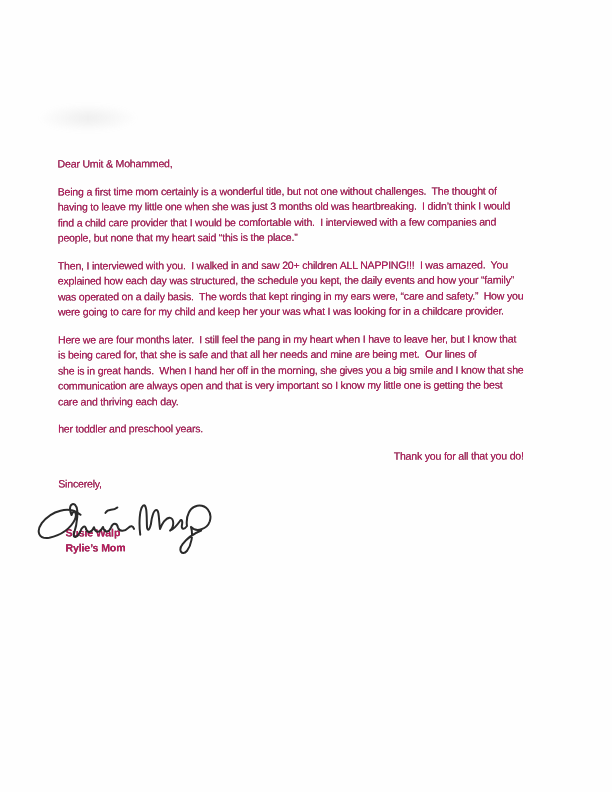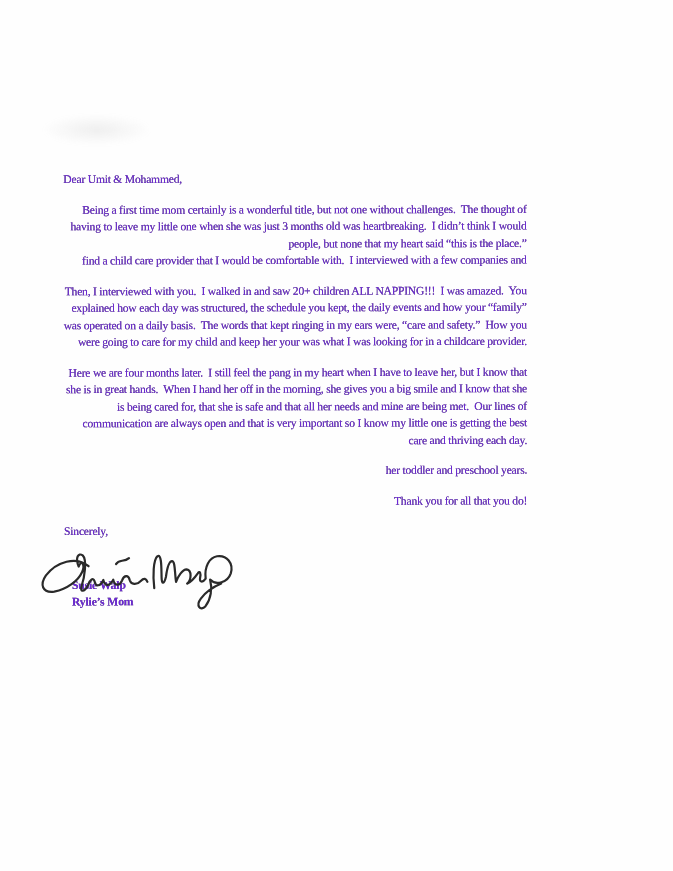--- a/index.html
+++ b/index.html
@@ -6,38 +6,38 @@
     margin: 0;
     padding: 0;
     background: #ffffff;
   }
   .page {
     position: relative;
     width: 612px;
     height: 792px;
     background: #fefefe;
     overflow: hidden;
-    font-family: Liberation Serif, serif;
-    color: #6d28d9;
+    font-family: Liberation Sans, sans-serif;
+    color: #be185d;
   }
   .letter {
     position: absolute;
     left: 58px;
     top: 156px;
     transform: rotate(-0.12deg);
   }
   .line {
     white-space: pre;
     font-size: 10.6px;
     letter-spacing: -0.22px;
     line-height: 15.5px;
     text-shadow: 0 0 0.5px rgba(25,25,25,0.75);
   }
   .salutation { margin-bottom: 12px; }
-  .para { margin-bottom: 12px; text-align: right; }
+  .para { margin-bottom: 12px; }
   .thanks { margin-bottom: 12px; text-align: right; }
   .closing { margin-bottom: 12px; }
   .signed {
     margin-top: 33px;
     padding-left: 7px;
   }
   .signed .line {
     font-weight: bold;
     letter-spacing: -0.12px;
   }
@@ -74,35 +74,35 @@
 
   <div class="smudge"></div>
 
   <div class="letter">
 
     <div class="line salutation">Dear Umit &amp; Mohammed,</div>
 
     <div class="para">
       <div class="line">Being a first time mom certainly is a wonderful title, but not one without challenges.  The thought of</div>
       <div class="line">having to leave my little one when she was just 3 months old was heartbreaking.  I didn’t think I would</div>
+      <div class="line">find a child care provider that I would be comfortable with.  I interviewed with a few companies and</div>
       <div class="line">people, but none that my heart said “this is the place.”</div>
-      <div class="line">find a child care provider that I would be comfortable with.  I interviewed with a few companies and</div>
     </div>
 
     <div class="para">
       <div class="line">Then, I interviewed with you.  I walked in and saw 20+ children ALL NAPPING!!!  I was amazed.  You</div>
       <div class="line">explained how each day was structured, the schedule you kept, the daily events and how your “family”</div>
       <div class="line">was operated on a daily basis.  The words that kept ringing in my ears were, “care and safety.”  How you</div>
       <div class="line">were going to care for my child and keep her your was what I was looking for in a childcare provider.</div>
     </div>
 
     <div class="para">
       <div class="line">Here we are four months later.  I still feel the pang in my heart when I have to leave her, but I know that</div>
+      <div class="line">is being cared for, that she is safe and that all her needs and mine are being met.  Our lines of</div>
       <div class="line">she is in great hands.  When I hand her off in the morning, she gives you a big smile and I know that she</div>
-      <div class="line">is being cared for, that she is safe and that all her needs and mine are being met.  Our lines of</div>
       <div class="line">communication are always open and that is very important so I know my little one is getting the best</div>
       <div class="line">care and thriving each day.</div>
     </div>
 
     <div class="para">
       <div class="line">her toddler and preschool years.</div>
     </div>
 
     <div class="line thanks">Thank you for all that you do!</div>
 

